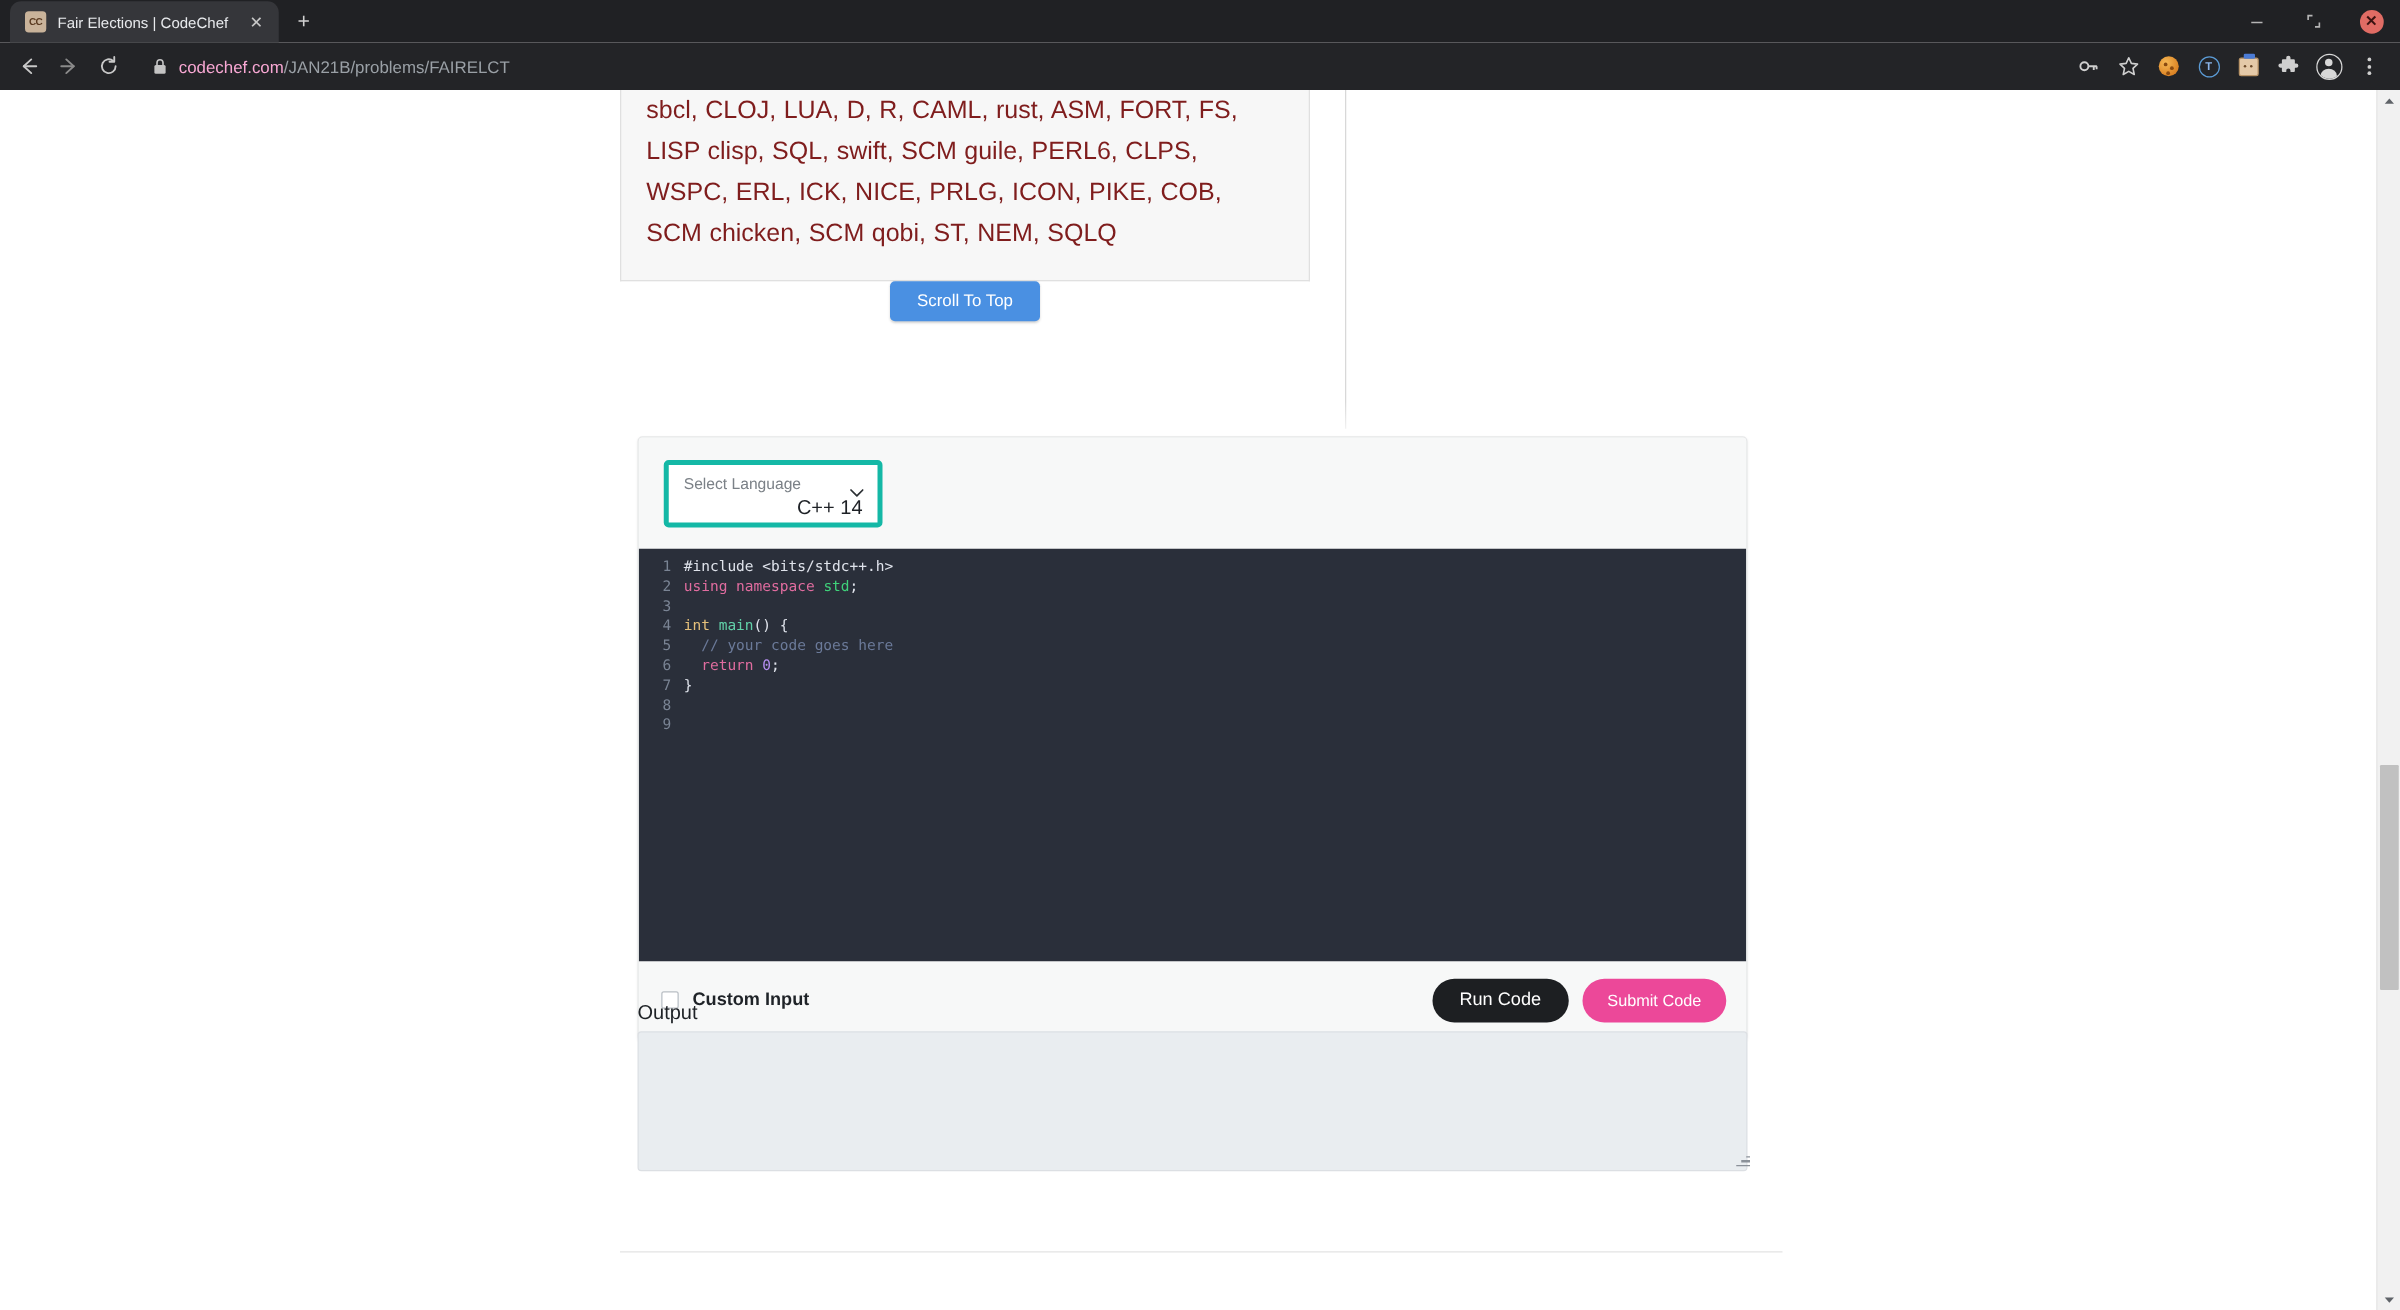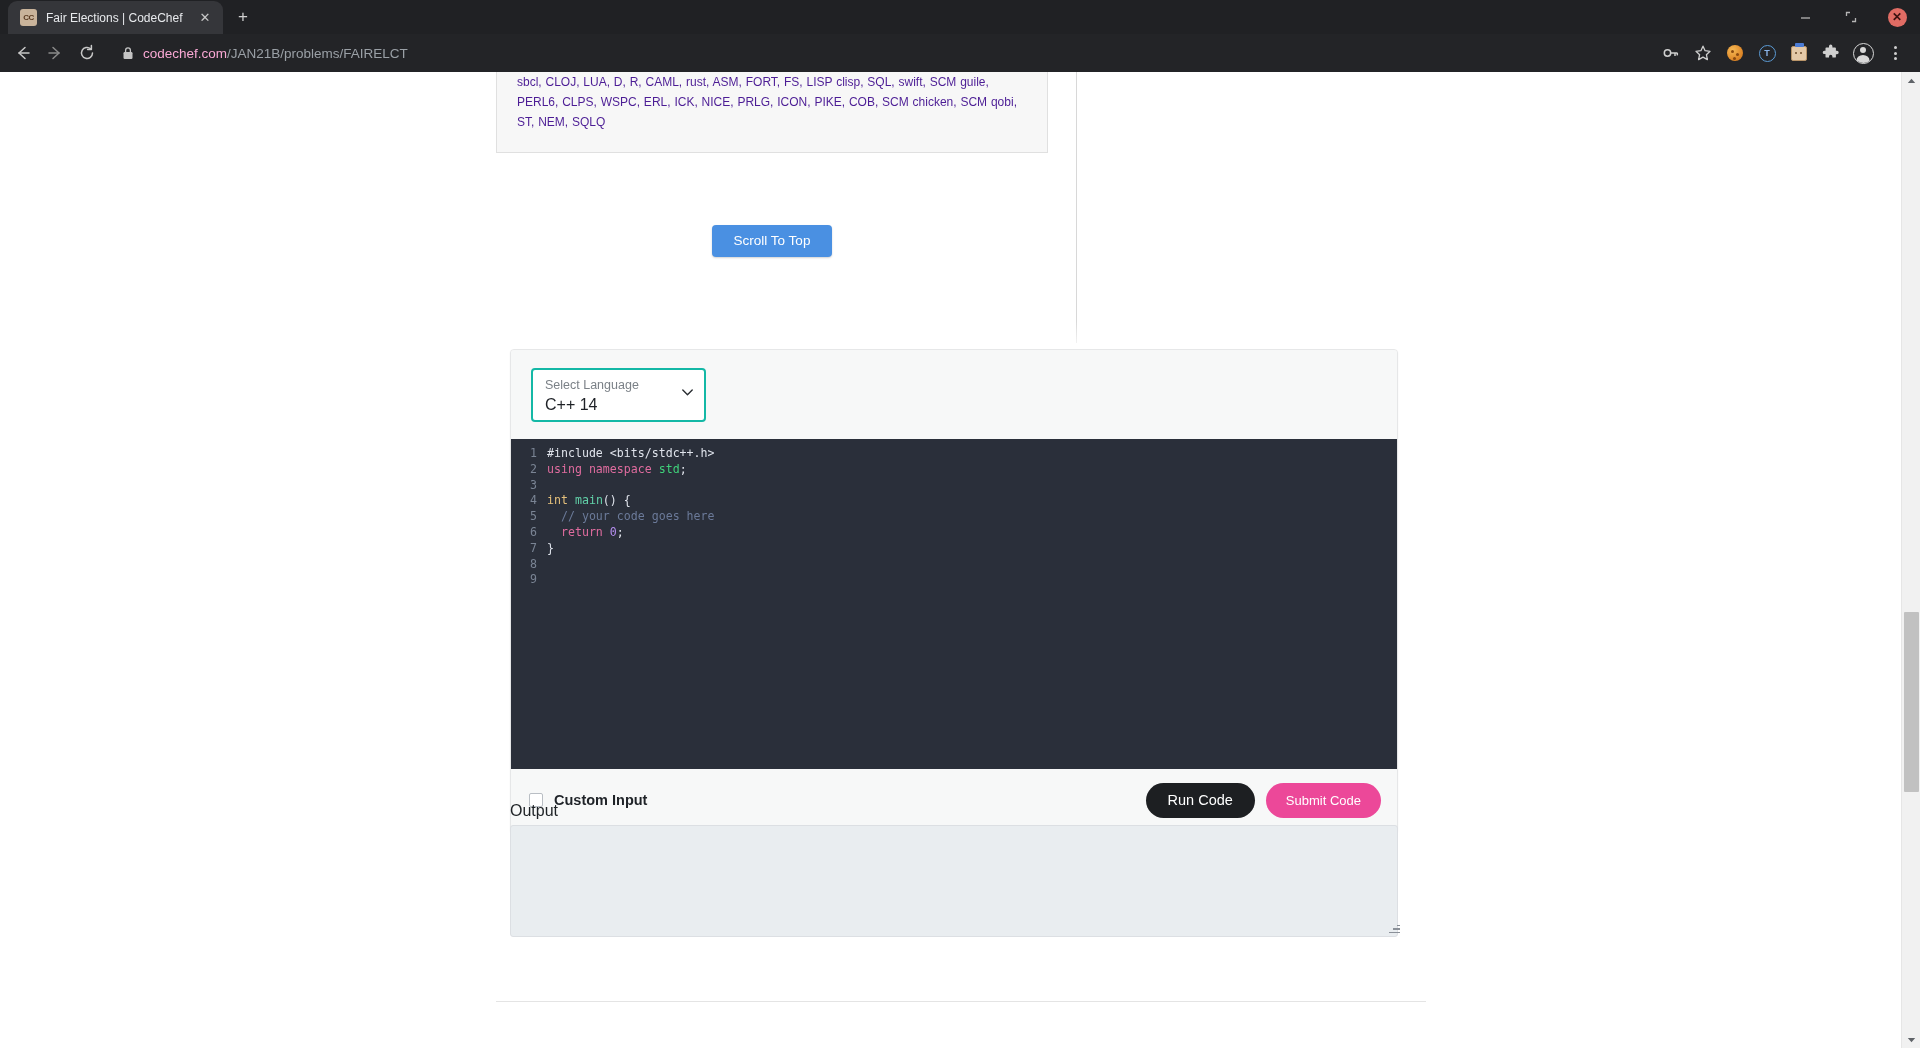--- a/index.html
+++ b/index.html
@@ -126,21 +126,21 @@
 
   
   .content-col { position: absolute; left: 496px; top: 0; width: 920px; }
 
   .lang-box {
     position: absolute; left: 0px; top: 0px; width: 552px;
     background: #f7f7f7; border: 1px solid #e0e0e0; border-top: none;
     padding: 0 20px 20px 20px;
   }
   .lang-text {
-    font-size: 12px; line-height: 20px; color: #4c1d95;
+    font-size: 20px; line-height: 33px; color: #7f1d1d;
     word-spacing: 0.5px;
   }
 
   .scroll-top-wrap {
     position: absolute; left: 0px; top: 153px; width: 552px;
     display: flex; justify-content: center;
   }
   .btn-scroll-top {
     background: #4a90e2; color: #ffffff; border: none; border-radius: 4px;
     font-size: 13.5px; font-family: "Liberation Sans", sans-serif;
@@ -158,25 +158,25 @@
     position: absolute; left: 14px; top: 277px; width: 888px;
     background: #f7f8f8; border: 1px solid #e6e7e8; border-radius: 4px;
     box-shadow: 0 1px 2px rgba(0,0,0,0.05);
     overflow: hidden;
   }
   .ide-toolbar {
     display: flex; gap: 26px; padding: 18px 20px 17px 20px; background: #f7f8f8;
   }
   .select-box {
     width: 175px; height: 54px; background: #ffffff;
-    border: 2px solid #14b8a6; border-radius: 4px;
+    border: 4px solid #14b8a6; border-radius: 4px;
     padding: 7px 12px 0 12px; position: relative; cursor: pointer;
   }
   .select-label { font-size: 12.5px; color: #7b8187; line-height: 16px; }
-  .select-value { font-size: 16px; color: #1e2126; line-height: 22px; margin-top: 1px; }
+  .select-value { font-size: 16px; color: #1e2126; line-height: 22px; margin-top: 1px; text-align: right; }
   .chev {
     position: absolute; right: 11px; top: 19px;
     width: 11px; height: 7px; color: #2b2f33;
   }
   .chev svg { display: block; }
 
   .editor {
     background: #282c34; background: #2a2f3a;
     min-height: 330px; padding: 7px 0 0 0; position: relative;
   }

